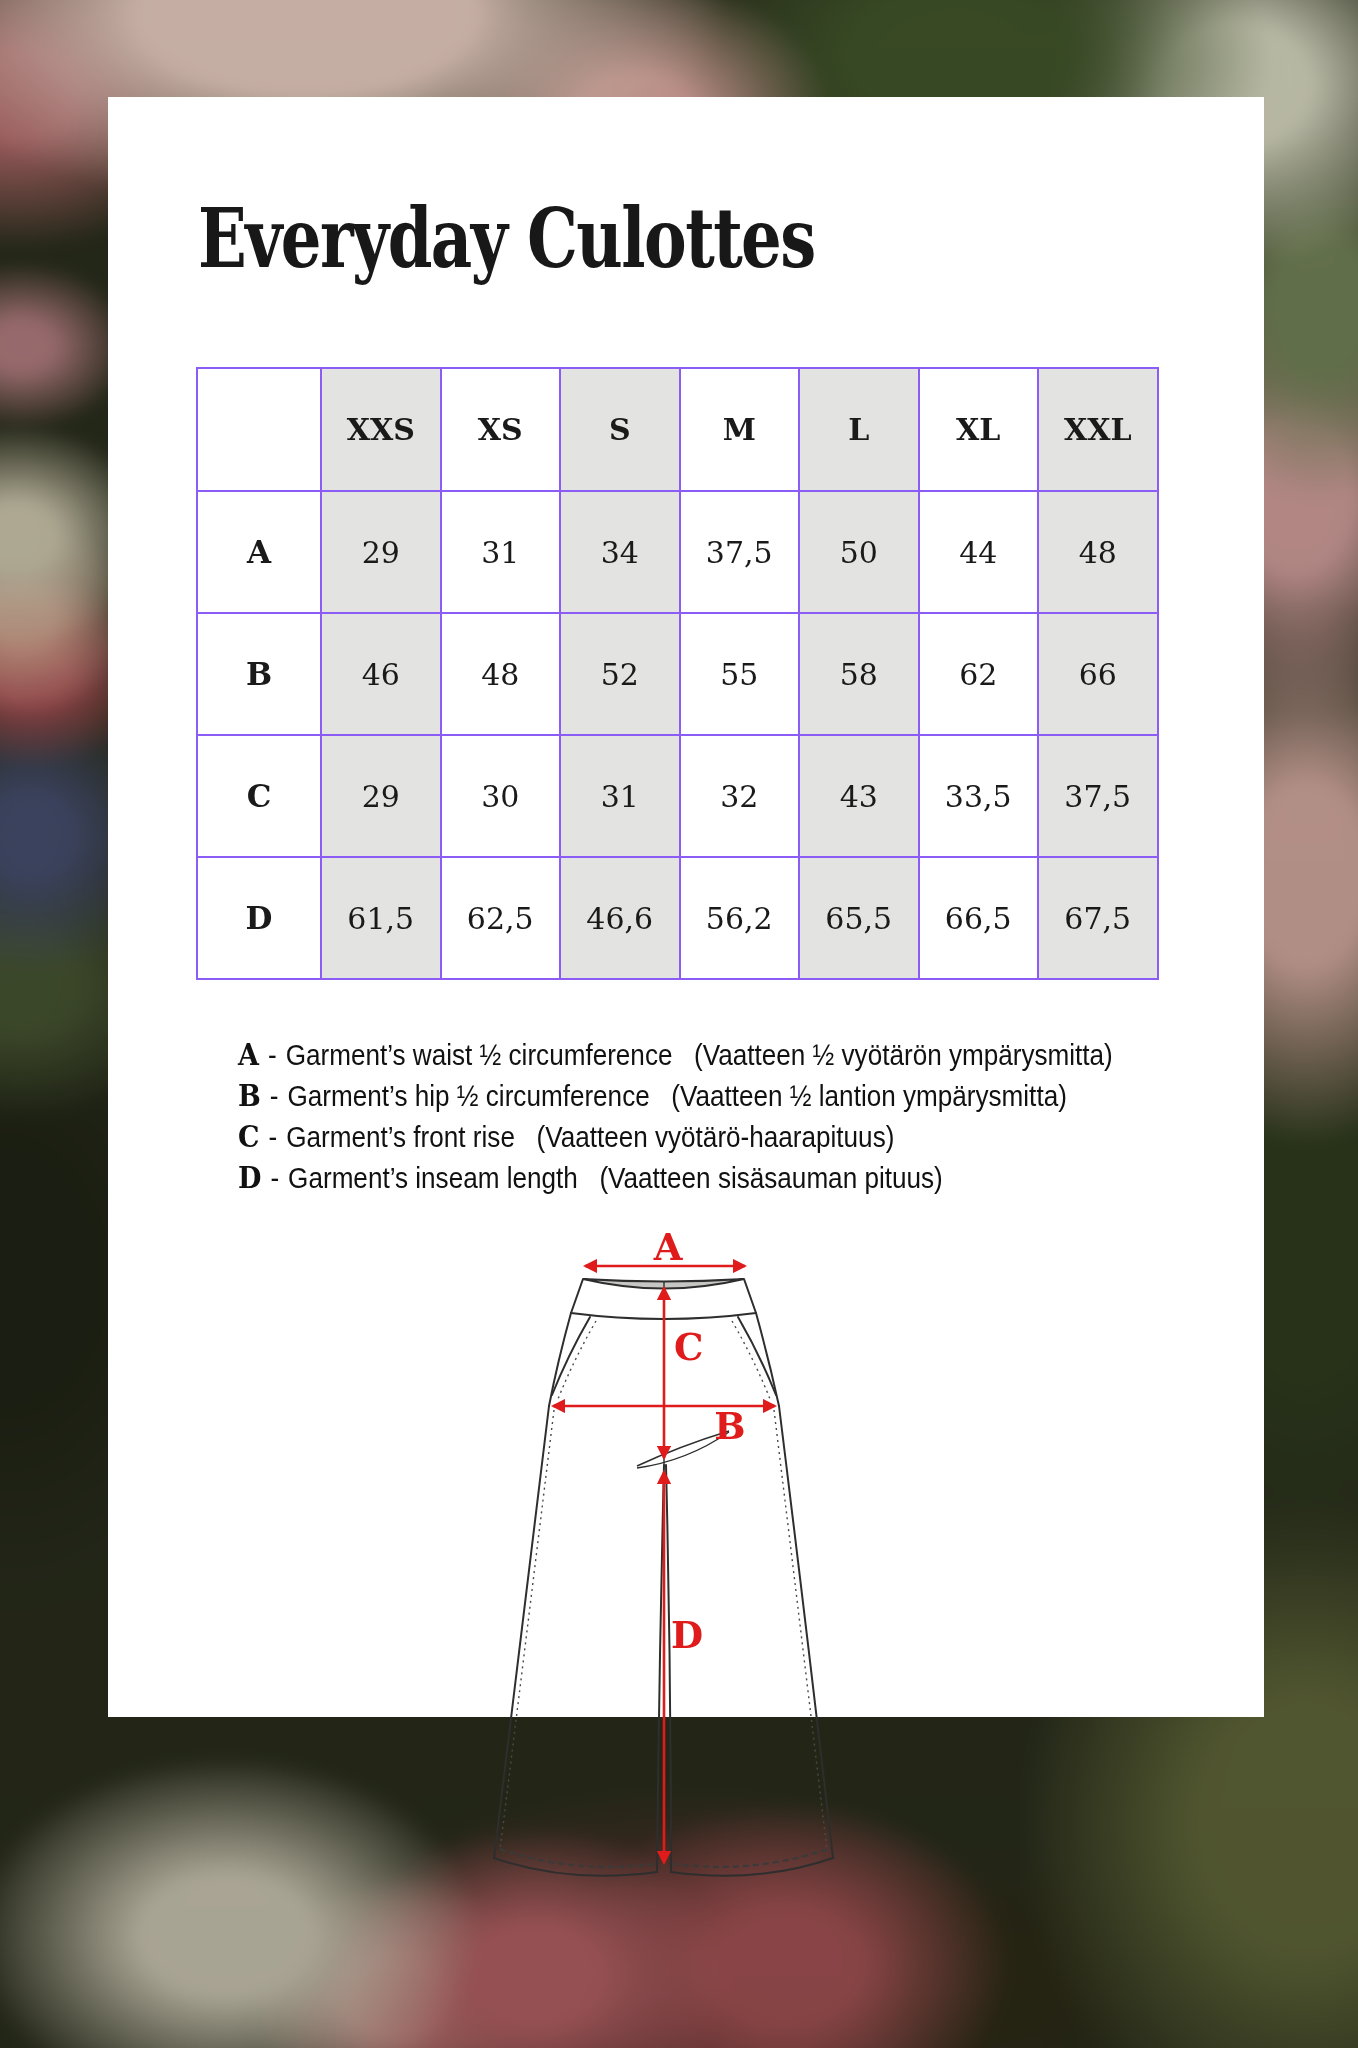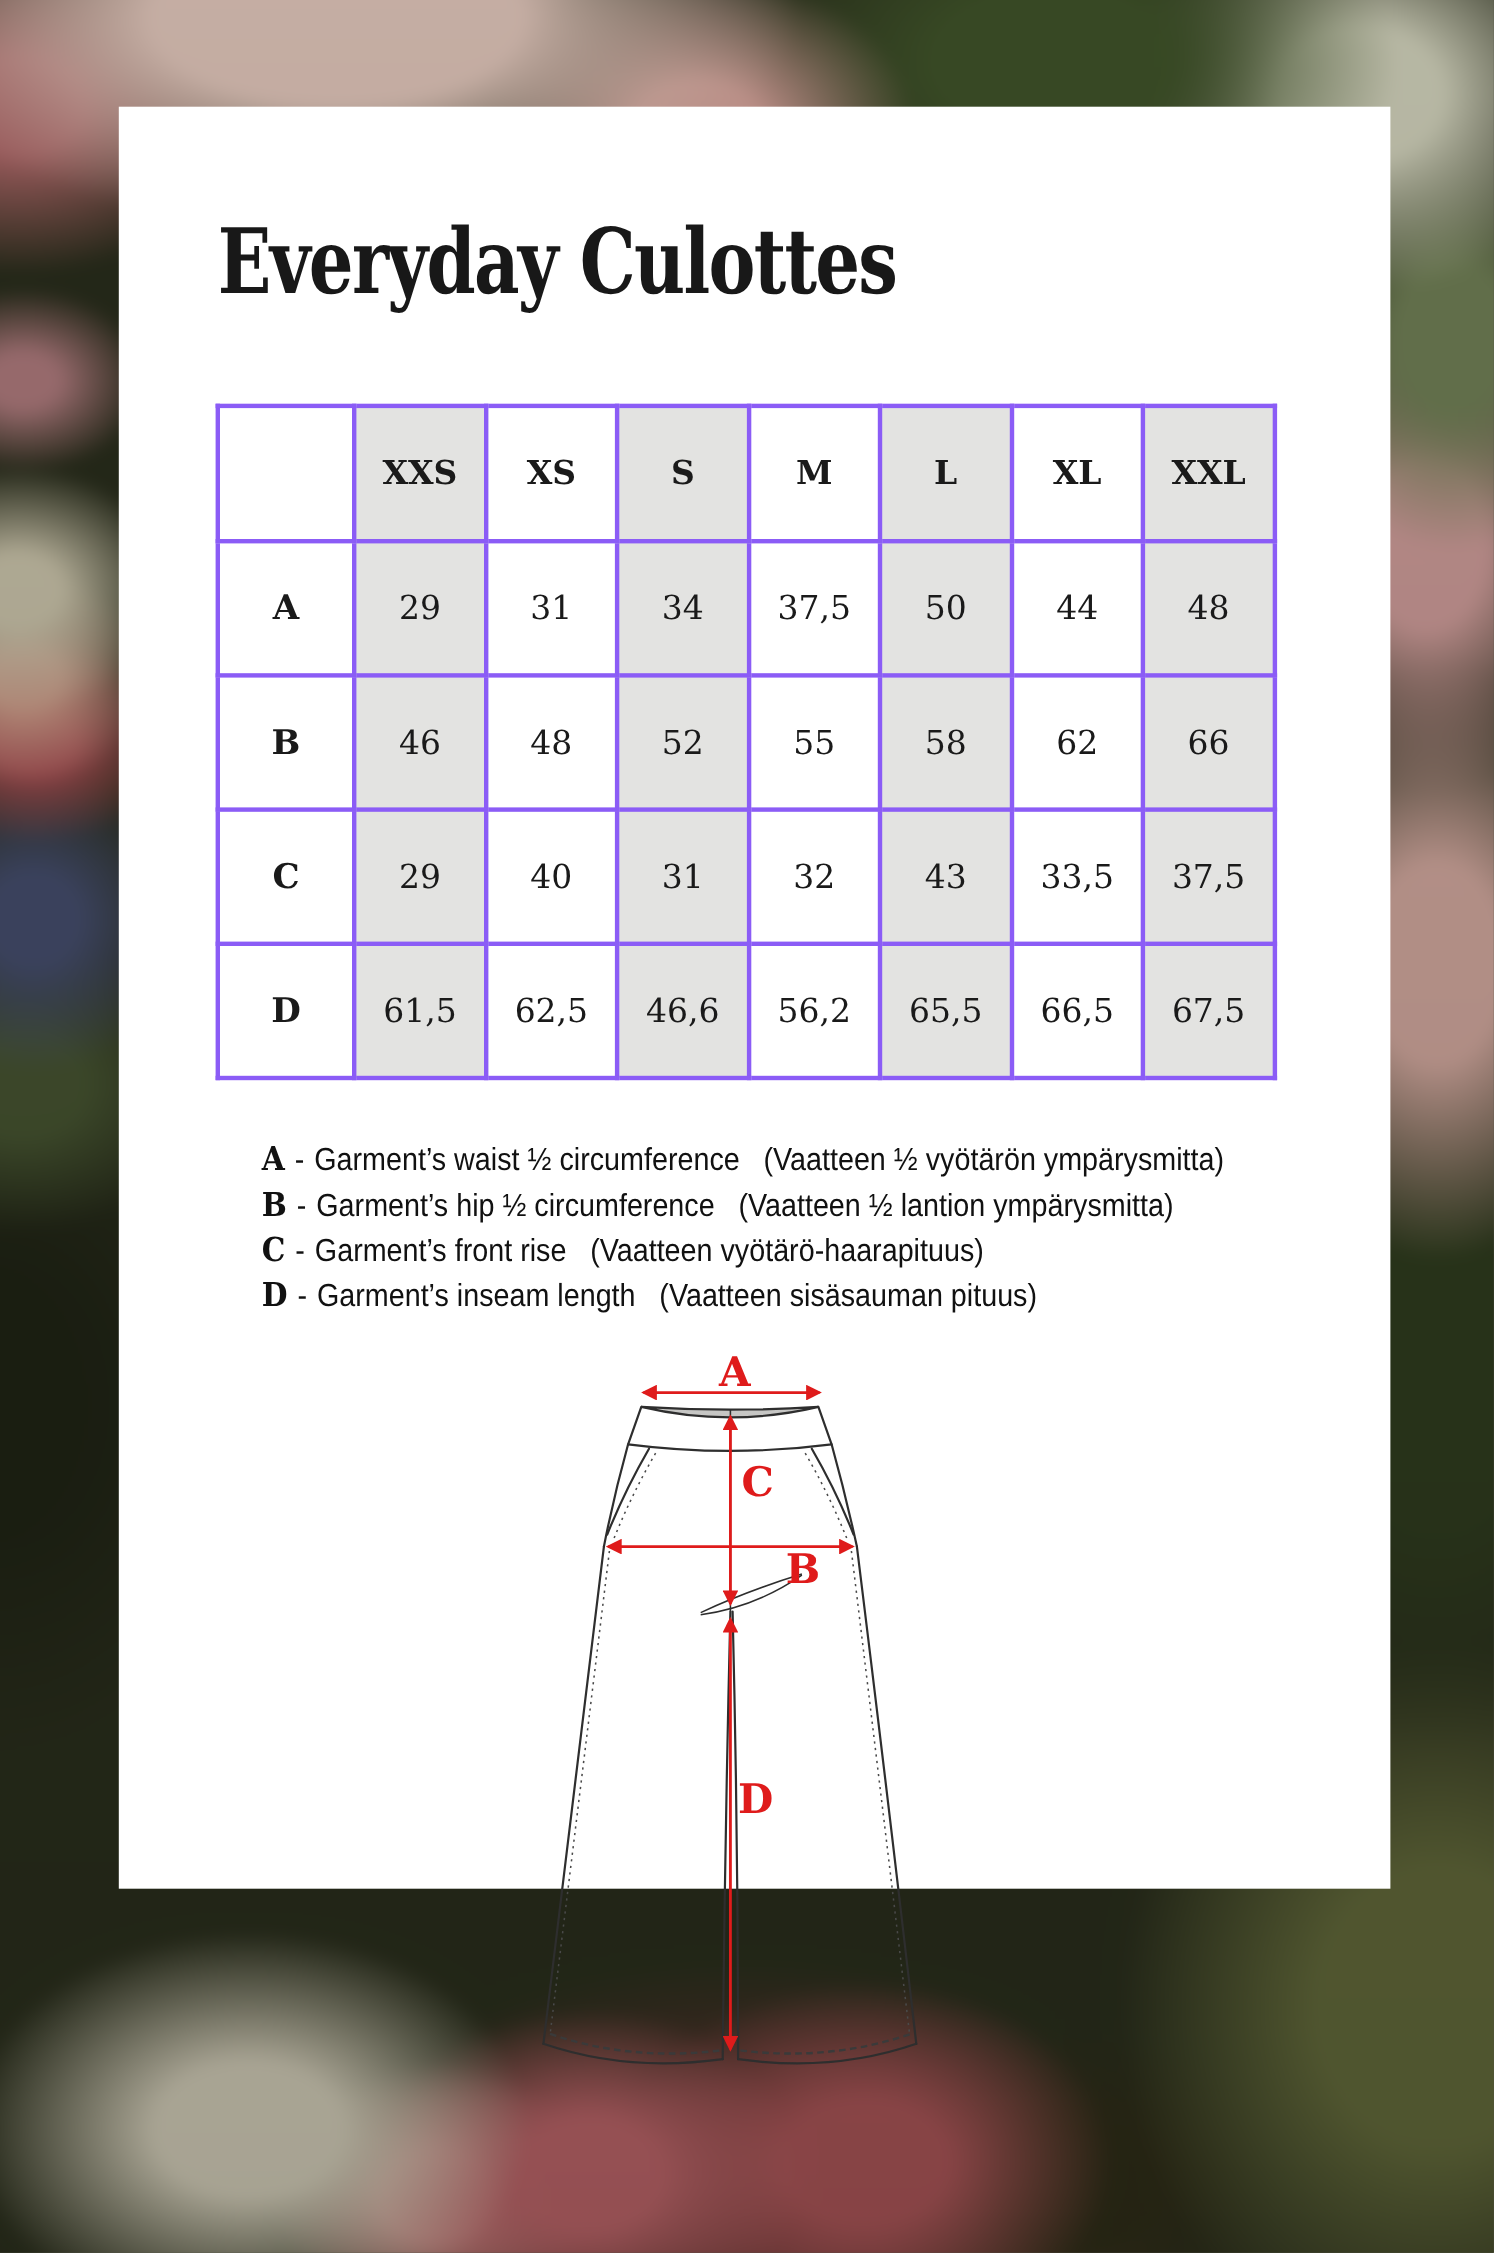--- a/index.html
+++ b/index.html
@@ -49,21 +49,21 @@
     font-size:82px;line-height:1;letter-spacing:-2px;
     transform:scaleX(0.78);transform-origin:left top;white-space:nowrap;
   }
   
   table.sizes{
     position:absolute;left:88px;top:270px;width:961px;height:613px;
     border-collapse:collapse;table-layout:fixed;
     font-family:"DejaVu Serif",serif;color:#1a1a1a;
   }
   table.sizes th,table.sizes td{
-    border:4px solid #8b5cf6;text-align:center;vertical-align:middle;
+    border:2px solid #8b5cf6;text-align:center;vertical-align:middle;
     padding:16px;font-weight:normal;font-size:30px;background:#ffffff;
   }
   table.sizes th:nth-child(even),table.sizes td:nth-child(even){background:#e3e3e1;}
   table.sizes tr.head{height:123px;}
   table.sizes tr.head th{font-weight:bold;font-size:30px;}
   table.sizes tr.datarow{height:122px;}
   table.sizes .rowlabel{font-weight:bold;font-size:31px;}
   
   .legend{
     position:absolute;left:130px;top:937px;color:#111;
@@ -129,21 +129,21 @@
         <td>48</td>
         <td>52</td>
         <td>55</td>
         <td>58</td>
         <td>62</td>
         <td>66</td>
       </tr>
       <tr class="datarow">
         <td class="rowlabel">C</td>
         <td>29</td>
-        <td>40</td>
+        <td>30</td>
         <td>31</td>
         <td>32</td>
         <td>43</td>
         <td>33,5</td>
         <td>37,5</td>
       </tr>
       <tr class="datarow">
         <td class="rowlabel">D</td>
         <td>61,5</td>
         <td>62,5</td>

